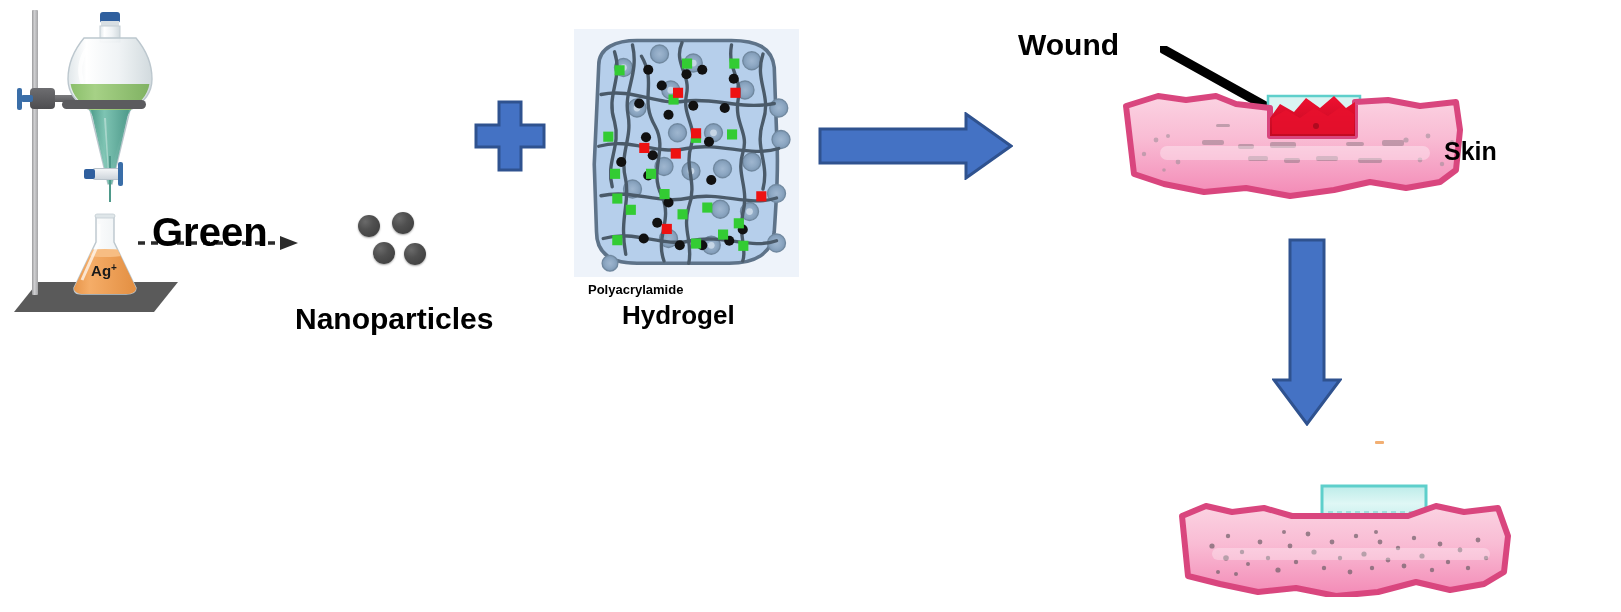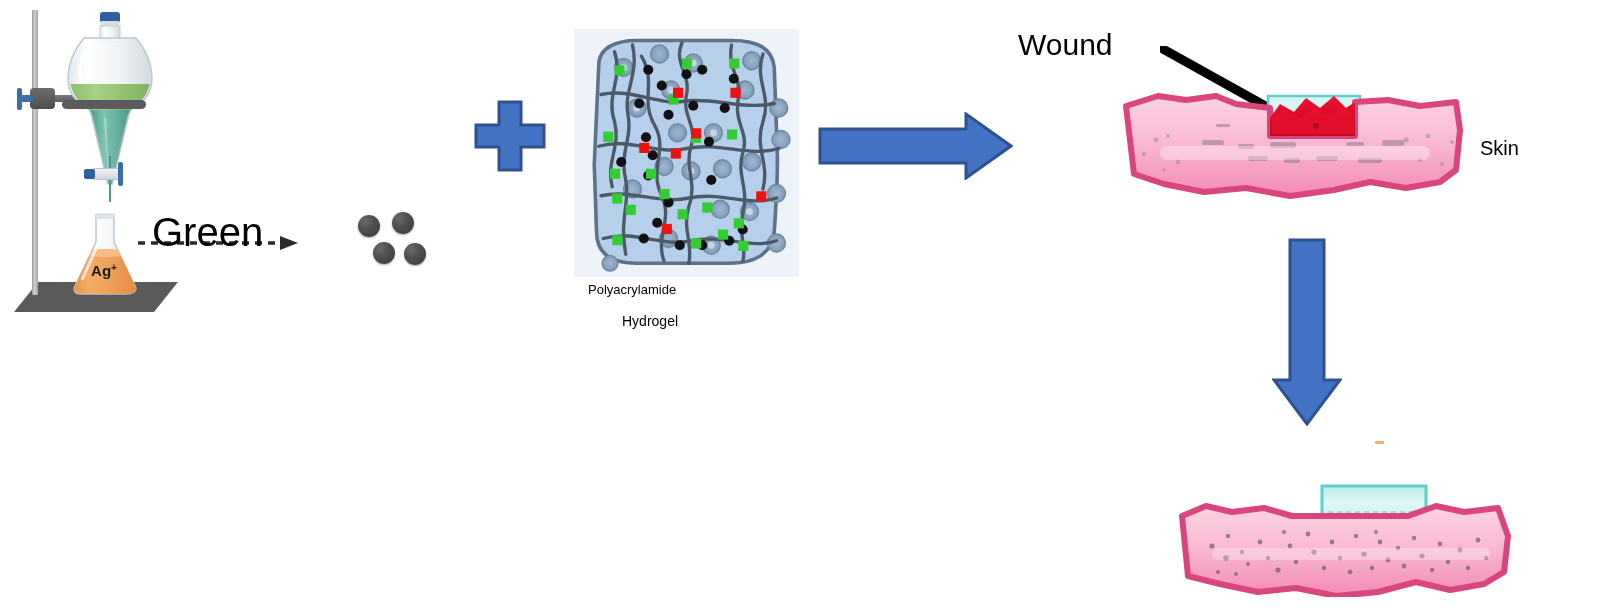--- a/index.html
+++ b/index.html
@@ -13,32 +13,32 @@
     overflow: hidden;
     font-family: "Liberation Sans", sans-serif;
   }
   .stage { position: absolute; inset: 0; }
   .abs { position: absolute; }
 
   
   .lbl {
     position: absolute;
     font-family: "Liberation Sans", sans-serif;
-    font-weight: normal;
+    font-weight: bold;
     color: #000000;
     white-space: nowrap;
     line-height: 1.05;
   }
   .lbl-green1 { left: 152px; top: 211px; font-size: 40px; }
   .lbl-green2 { left: 152px; top: 247px; font-size: 30px; }
   .lbl-nano   { left: 295px; top: 303px; font-size: 30px; }
   .lbl-hydro1 { left: 588px; top: 283px; font-size: 13px; }
-  .lbl-hydro2 { left: 622px; top: 314px; font-size: 14px; }
+  .lbl-hydro2 { left: 622px; top: 302px; font-size: 26px; }
   .lbl-wound  { left: 1018px; top: 29px; font-size: 30px; }
-  .lbl-skin   { left: 1480px; top: 138px; font-size: 20px; }
+  .lbl-skin   { left: 1444px; top: 138px; font-size: 25px; }
 
   
   .stand-base { left: 14px; top: 282px; width: 164px; height: 30px; }
   .stand-rod  { left: 32px; top: 10px; width: 6px; height: 285px;
                 background: linear-gradient(90deg,#9a9a9c,#cfcfd1 40%,#a6a6a8);
                 border-radius: 1px; }
   .clamp-arm  { left: 33px; top: 95px; width: 86px; height: 7px;
                 background: linear-gradient(180deg,#7b7b7e,#5c5c5f);
                 border-radius: 2px; }
   .clamp-body { left: 30px; top: 88px; width: 25px; height: 21px;
@@ -203,20 +203,21 @@
 
     <div class="lbl lbl-green1">Green</div>
   </div>
 
   <div class="abs" style="left:349px;top:210px;width:96px;height:66px;">
     <div class="np" style="left:9px;top:5px;width:22px;height:22px;"></div>
     <div class="np" style="left:43px;top:2px;width:22px;height:22px;"></div>
     <div class="np" style="left:24px;top:32px;width:22px;height:22px;"></div>
     <div class="np" style="left:55px;top:33px;width:22px;height:22px;"></div>
   </div>
+  <div class="lbl lbl-nano">Nanoparticles</div>
 
   <svg class="abs plus-wrap" viewBox="0 0 72 72" width="72" height="72">
     <polygon points="25,2 47,2 47,25 70,25 70,47 47,47 47,70 25,70 25,47 2,47 2,25 25,25" fill="#4472C4" stroke="#2F528F" stroke-width="3" stroke-linejoin="miter"></polygon>
   </svg>
 
   <div class="abs hydro-wrap">
     <svg viewBox="0 0 200 220" width="225" height="248">
       <defs>
         <radialGradient id="poreG">
           <stop offset="0%" stop-color="#9fb6cf"></stop>

